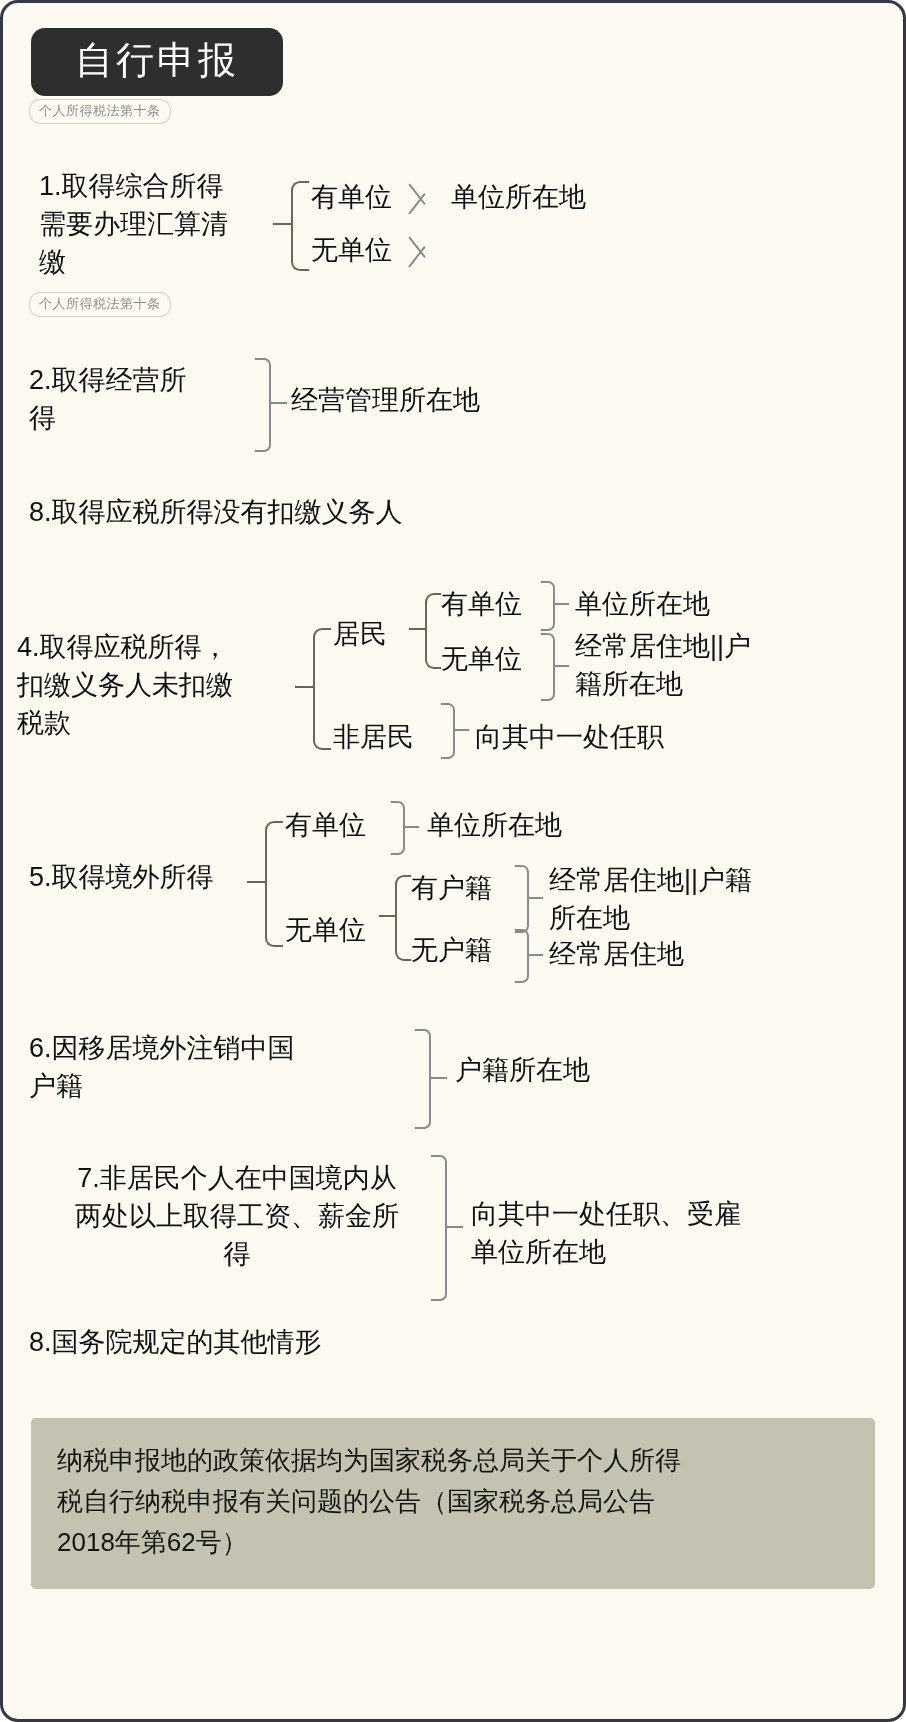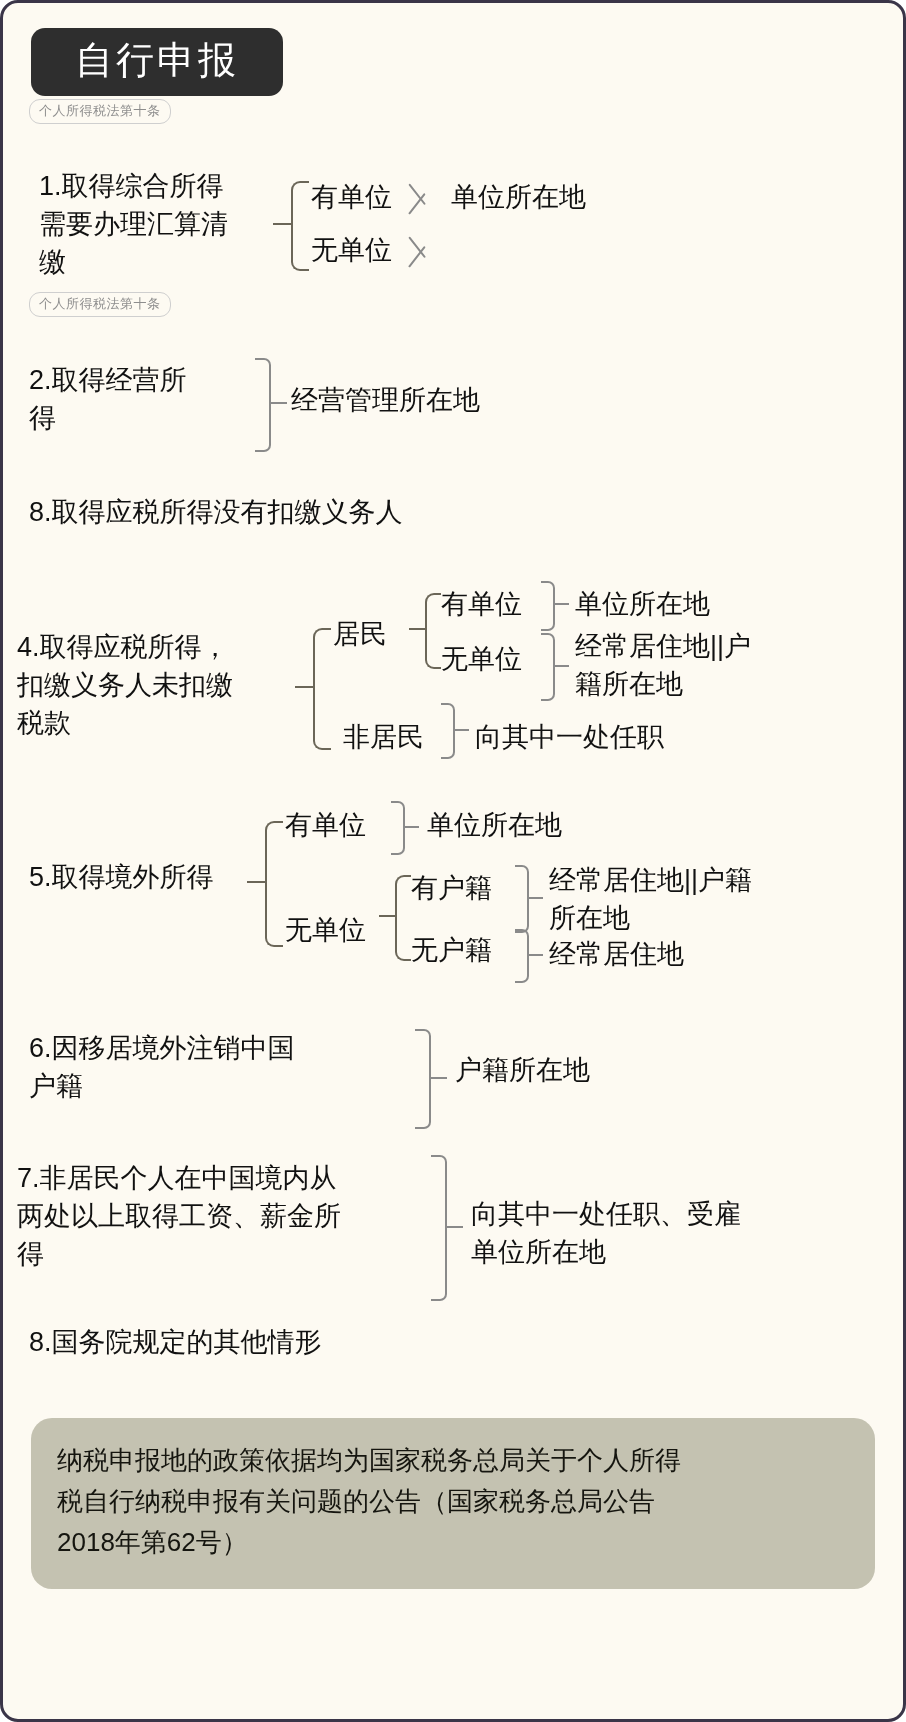--- a/index.html
+++ b/index.html
@@ -54,21 +54,21 @@
   .chev:before,.chev:after{
     content:"";position:absolute;left:2px;width:26px;height:2.3px;background:#8a8a8a;
     border-radius:2px;
   }
   .chev:before{top:15px;transform:rotate(52deg);transform-origin:left center;}
   .chev:after{top:45px;transform:rotate(-52deg);transform-origin:left center;}
 
   
   .note{
     position:absolute;left:28px;right:28px;
-    background:#c4c2b1;border-radius:21px;
+    background:#c4c2b1;border-radius:5px;
     padding:22px 26px 26px 26px;
     box-sizing:border-box;
     color:#15150f;font-size:26px;line-height:41px;
     white-space:pre-line;
   }
 </style>
 </head>
 <body>
 
 <div class="page">
@@ -108,21 +108,21 @@
   <div class="t" style="left:26px;top:490px;">8.取得应税所得没有扣缴义务人</div>
 
   <div class="t" style="left:14px;top:625px;width:270px;">4.取得应税所得，
 扣缴义务人未扣缴
 税款</div>
 
   <div class="brkL" style="left:310px;top:625px;width:16px;height:118px;"></div>
   <div class="stemD" style="left:292px;top:683px;width:20px;"></div>
 
   <div class="t" style="left:330px;top:612px;">居民</div>
-  <div class="t" style="left:340px;top:715px;">非居民</div>
+  <div class="t" style="left:330px;top:715px;">非居民</div>
 
   <div class="brkL" style="left:422px;top:590px;width:14px;height:72px;"></div>
   <div class="stemD" style="left:406px;top:625px;width:18px;"></div>
 
   <div class="t" style="left:438px;top:582px;">有单位</div>
   <div class="t" style="left:438px;top:637px;">无单位</div>
 
   <div class="brk" style="left:538px;top:578px;width:12px;height:46px;"></div>
   <div class="stem" style="left:550px;top:600px;width:16px;"></div>
   <div class="t" style="left:572px;top:582px;">单位所在地</div>
@@ -162,21 +162,21 @@
   <div class="brk" style="left:512px;top:926px;width:12px;height:50px;"></div>
   <div class="stem" style="left:524px;top:951px;width:16px;"></div>
   <div class="t" style="left:546px;top:932px;">经常居住地</div>
 
   <div class="t" style="left:26px;top:1026px;width:360px;">6.因移居境外注销中国
 户籍</div>
   <div class="brk" style="left:412px;top:1026px;width:14px;height:96px;"></div>
   <div class="stem" style="left:426px;top:1074px;width:18px;"></div>
   <div class="t" style="left:452px;top:1048px;">户籍所在地</div>
 
-  <div class="t" style="left:14px;top:1156px;width:400px;">7.非居民个人在中国境内从
+  <div class="t" style="left:34px;top:1156px;width:400px;text-align:center;">7.非居民个人在中国境内从
 两处以上取得工资、薪金所
 得</div>
   <div class="brk" style="left:428px;top:1152px;width:14px;height:142px;"></div>
   <div class="stem" style="left:442px;top:1223px;width:18px;"></div>
   <div class="t" style="left:468px;top:1192px;width:330px;">向其中一处任职、受雇
 单位所在地</div>
 
   <div class="t" style="left:26px;top:1320px;">8.国务院规定的其他情形</div>
 
   <div class="note" style="top:1415px;">纳税申报地的政策依据均为国家税务总局关于个人所得

